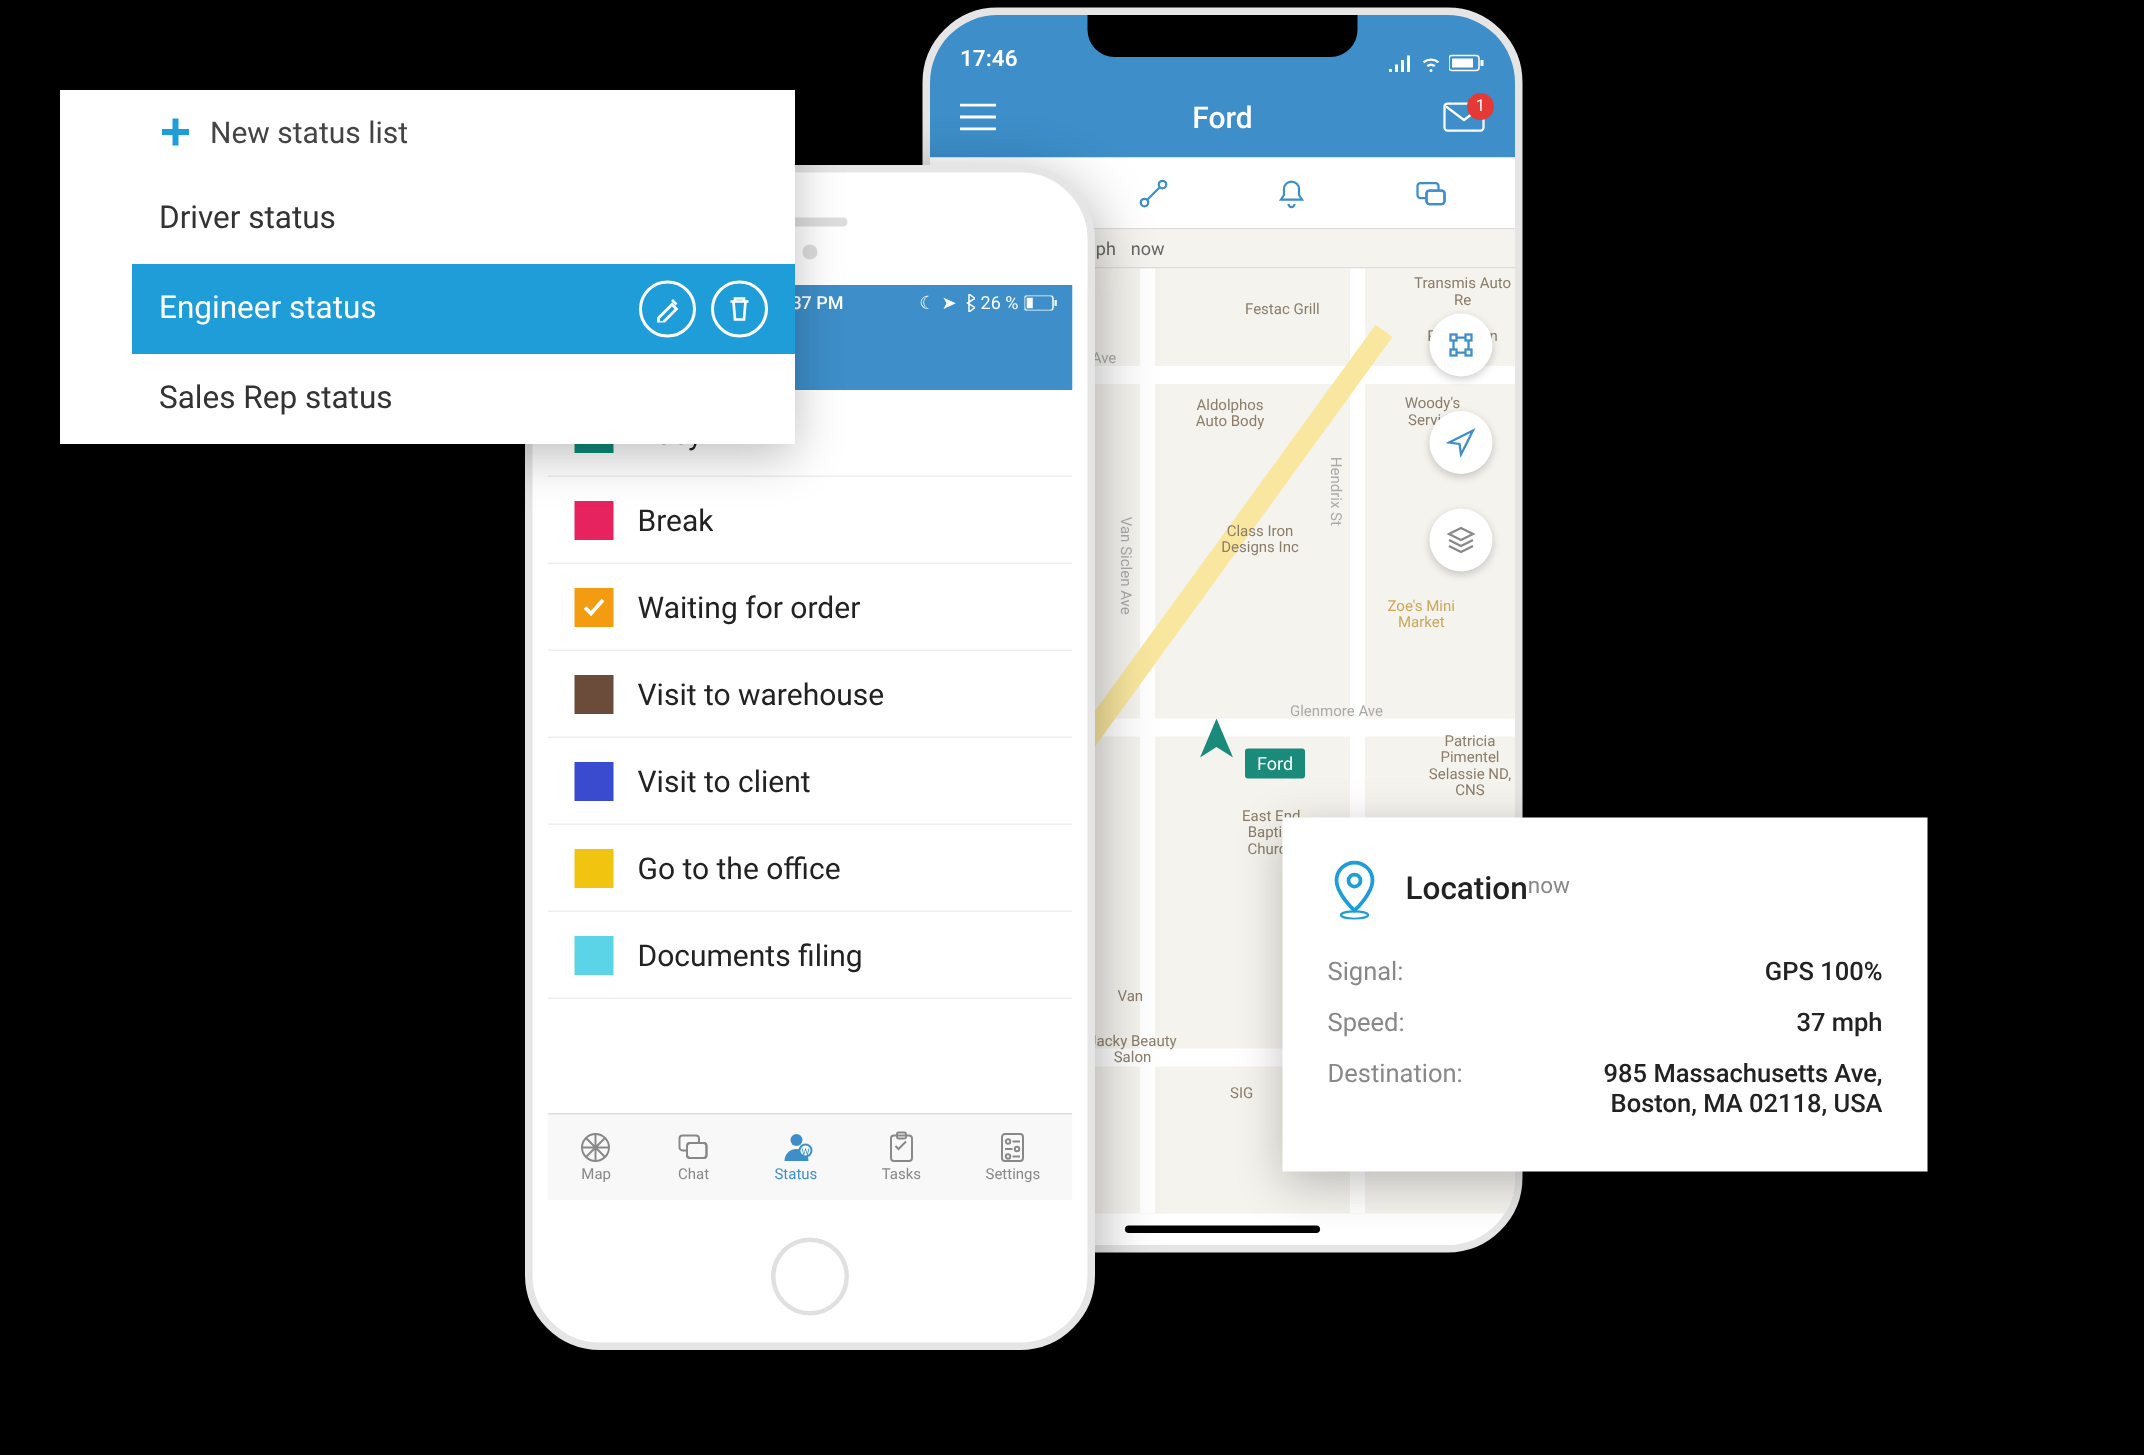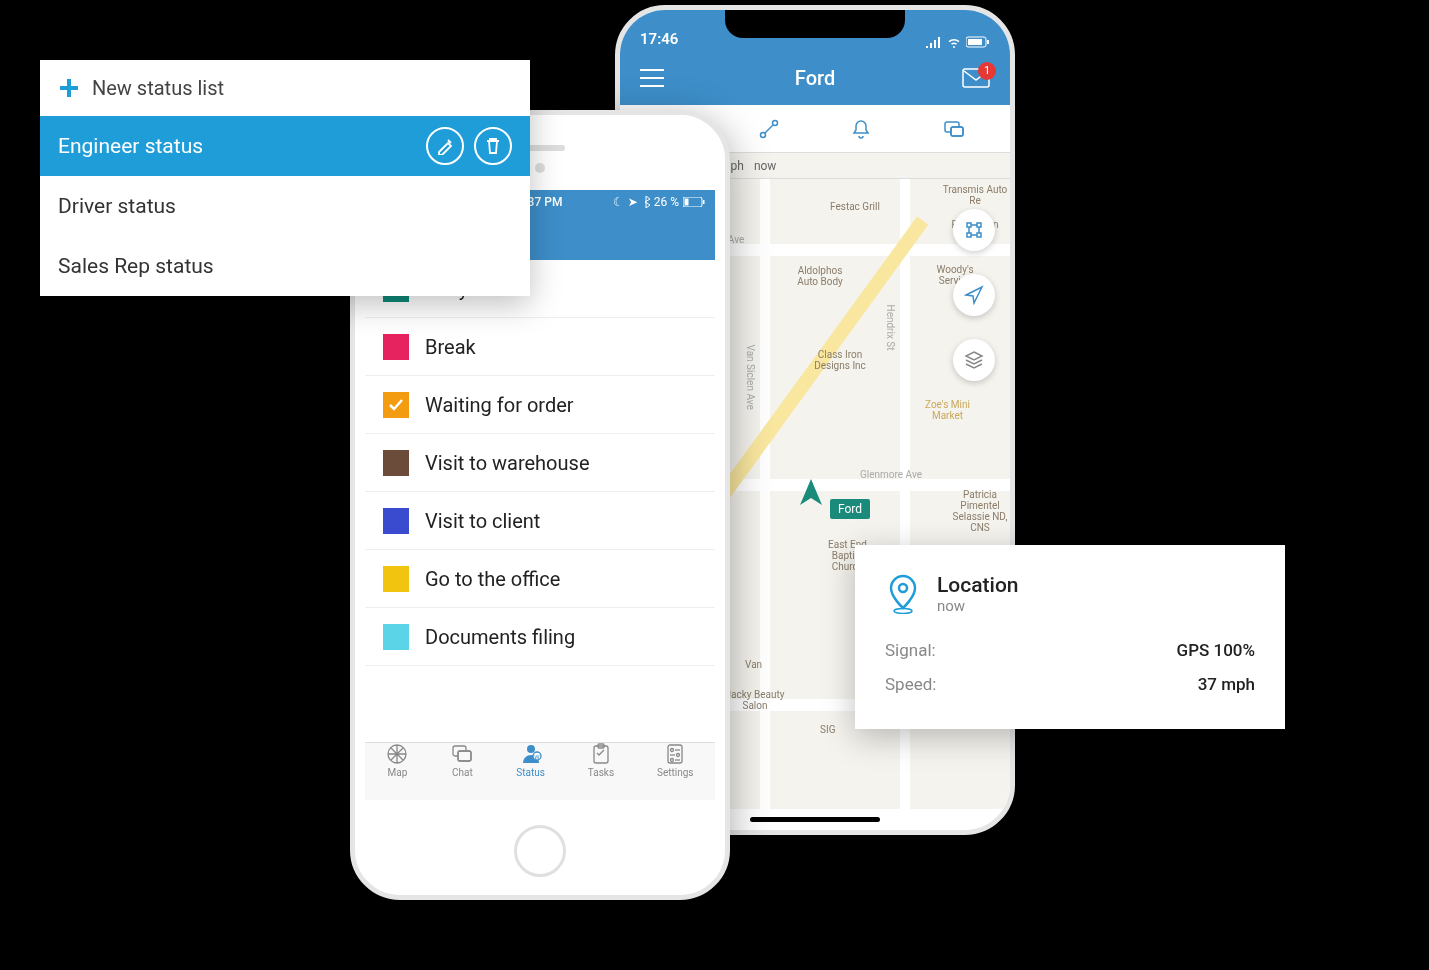--- a/index.html
+++ b/index.html
@@ -219,21 +219,21 @@
     display:flex; align-items:center; justify-content:center;
   }
   .phone1 .tabbar {
     position: absolute;
     bottom: 0; left: 0; right: 0;
     height: 58px;
     background: #f8f8f8;
     border-top: 1px solid #ddd;
     display: flex;
     justify-content: space-around;
-    align-items: flex-start;
+    align-items: center;
   }
   .phone1 .tabbar .tab {
     display:flex; flex-direction: column; align-items:center; gap:2px;
     font-size: 10px;
     color: #888;
   }
   .phone1 .tabbar .tab.active { color: #3d8ec9; }
   .phone1 .home-button {
     position: absolute;
     bottom: 18px; left: 50%;
@@ -245,20 +245,21 @@
 
   
   .popup-card {
     position: absolute;
     left: 40px;
     top: 60px;
     width: 490px;
     background: #fff;
     box-shadow: 0 8px 30px rgba(0,0,0,0.25);
     z-index: 100;
+    padding-left: 48px;
   }
   .popup-card .new-row {
     height: 56px;
     display:flex; align-items:center;
     padding: 0 18px;
     color: #444;
     font-size: 20px;
     gap: 12px;
   }
   .popup-card .list-row {
@@ -291,21 +292,21 @@
     width: 430px;
     background: #fff;
     box-shadow: 0 8px 30px rgba(0,0,0,0.25);
     padding: 28px 30px;
     z-index: 100;
   }
   .location-card .loc-header {
     display:flex; align-items:center; gap:16px;
     margin-bottom: 18px;
   }
-  .location-card .loc-title-wrap { display:flex; flex-direction:column; }
+  .location-card .loc-title-wrap { display:flex; flex-direction:row; }
   .location-card .loc-title { font-size: 21px; font-weight:500; color:#222; }
   .location-card .loc-sub { font-size: 15px; color:#888; }
   .location-card .loc-row {
     display:flex;
     font-size: 17px;
     padding: 7px 0;
   }
   .location-card .loc-row .label { width: 150px; color:#888; }
   .location-card .loc-row .value { flex:1; color:#222; font-weight:500;text-align:right; }
 
@@ -588,39 +589,39 @@
 <div class="popup-card">
   <div class="new-row">
     <span class="icon">
       <svg width="22" height="22" viewBox="0 0 22 22">
           <path d="M11 2v18M2 11h18" stroke="#1f9dd8" stroke-width="4"></path>
         </svg>
     </span>
     <span>New status list</span>
   </div>
   <div id="popup-rows">
+      <div class="list-row">
+        <span>Driver status</span>
+      </div>
       <div class="list-row selected">
         <span>Engineer status</span>
         <div class="row-actions">
           <span class="action-btn">
             <svg width="18" height="18" viewBox="0 0 18 18">
               <path d="M3 15l9-9 3 3-9 9H3zM12 3l3 3" fill="none" stroke="#fff" stroke-width="1.8"></path>
             </svg>
           </span>
           <span class="action-btn">
             <svg width="16" height="18" viewBox="0 0 16 18">
               <path d="M2 4h12M5 4V2h6v2M4 4l1 12h6l1-12" fill="none" stroke="#fff" stroke-width="1.8"></path>
             </svg>
           </span>
         </div>
       </div>
       <div class="list-row">
-        <span>Driver status</span>
-      </div>
-      <div class="list-row">
         <span>Sales Rep status</span>
       </div>
     </div>
 </div>
 
 <div class="location-card">
   <div class="loc-header">
     <span class="icon">
       <svg width="36" height="40" viewBox="0 0 36 40" fill="none" stroke="#1f9dd8" stroke-width="2.5">
           <path d="M18 2a12 12 0 00-12 12c0 9 12 20 12 20s12-11 12-20A12 12 0 0018 2z"></path>
@@ -635,14 +636,18 @@
   </div>
   <div id="loc-rows">
       <div class="loc-row">
         <span class="label">Signal:</span>
         <span class="value">GPS 100%</span>
       </div>
       <div class="loc-row">
         <span class="label">Speed:</span>
         <span class="value">37 mph</span>
       </div>
+      <div class="loc-row">
+        <span class="label">Destination:</span>
+        <span class="value">985 Massachusetts Ave, Boston, MA 02118, USA</span>
+      </div>
     </div>
 </div>
 
 </body></html>

